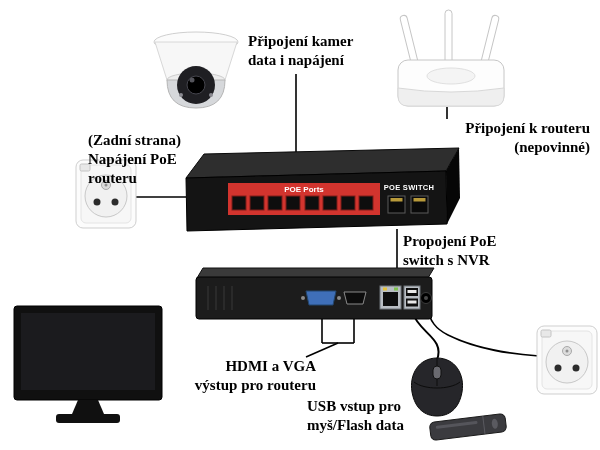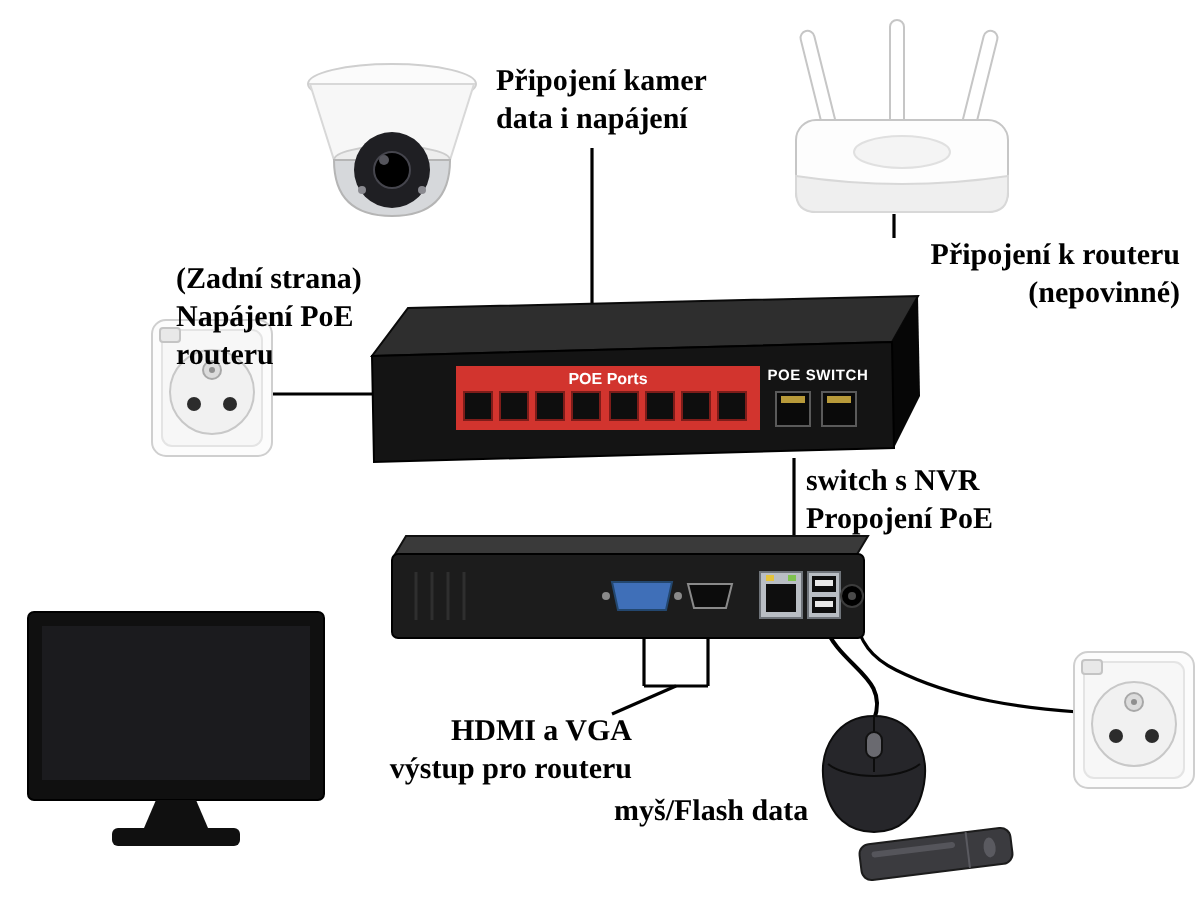--- a/index.html
+++ b/index.html
@@ -180,27 +180,28 @@
     <div>Napájení PoE</div>
     <div>routeru</div>
   </div>
 
   <div class="label center" style="left:436px; top:119px; width:154px;">
     <div>Připojení k routeru</div>
     <div>(nepovinné)</div>
   </div>
 
   <div class="label" style="left:403px; top:232px;">
+    <div>Propojení PoE</div>
     <div>switch s NVR</div>
-    <div>Propojení PoE</div>
   </div>
 
 
   <div class="label center" style="left:166px; top:357px; width:150px;">
     <div>HDMI a VGA</div>
     <div>výstup pro routeru</div>
   </div>
 
   <div class="label" style="left:307px; top:397px;">
+    <div>USB vstup pro</div>
     <div>myš/Flash data</div>
   </div>
 
 </div>
 
 </body></html>

